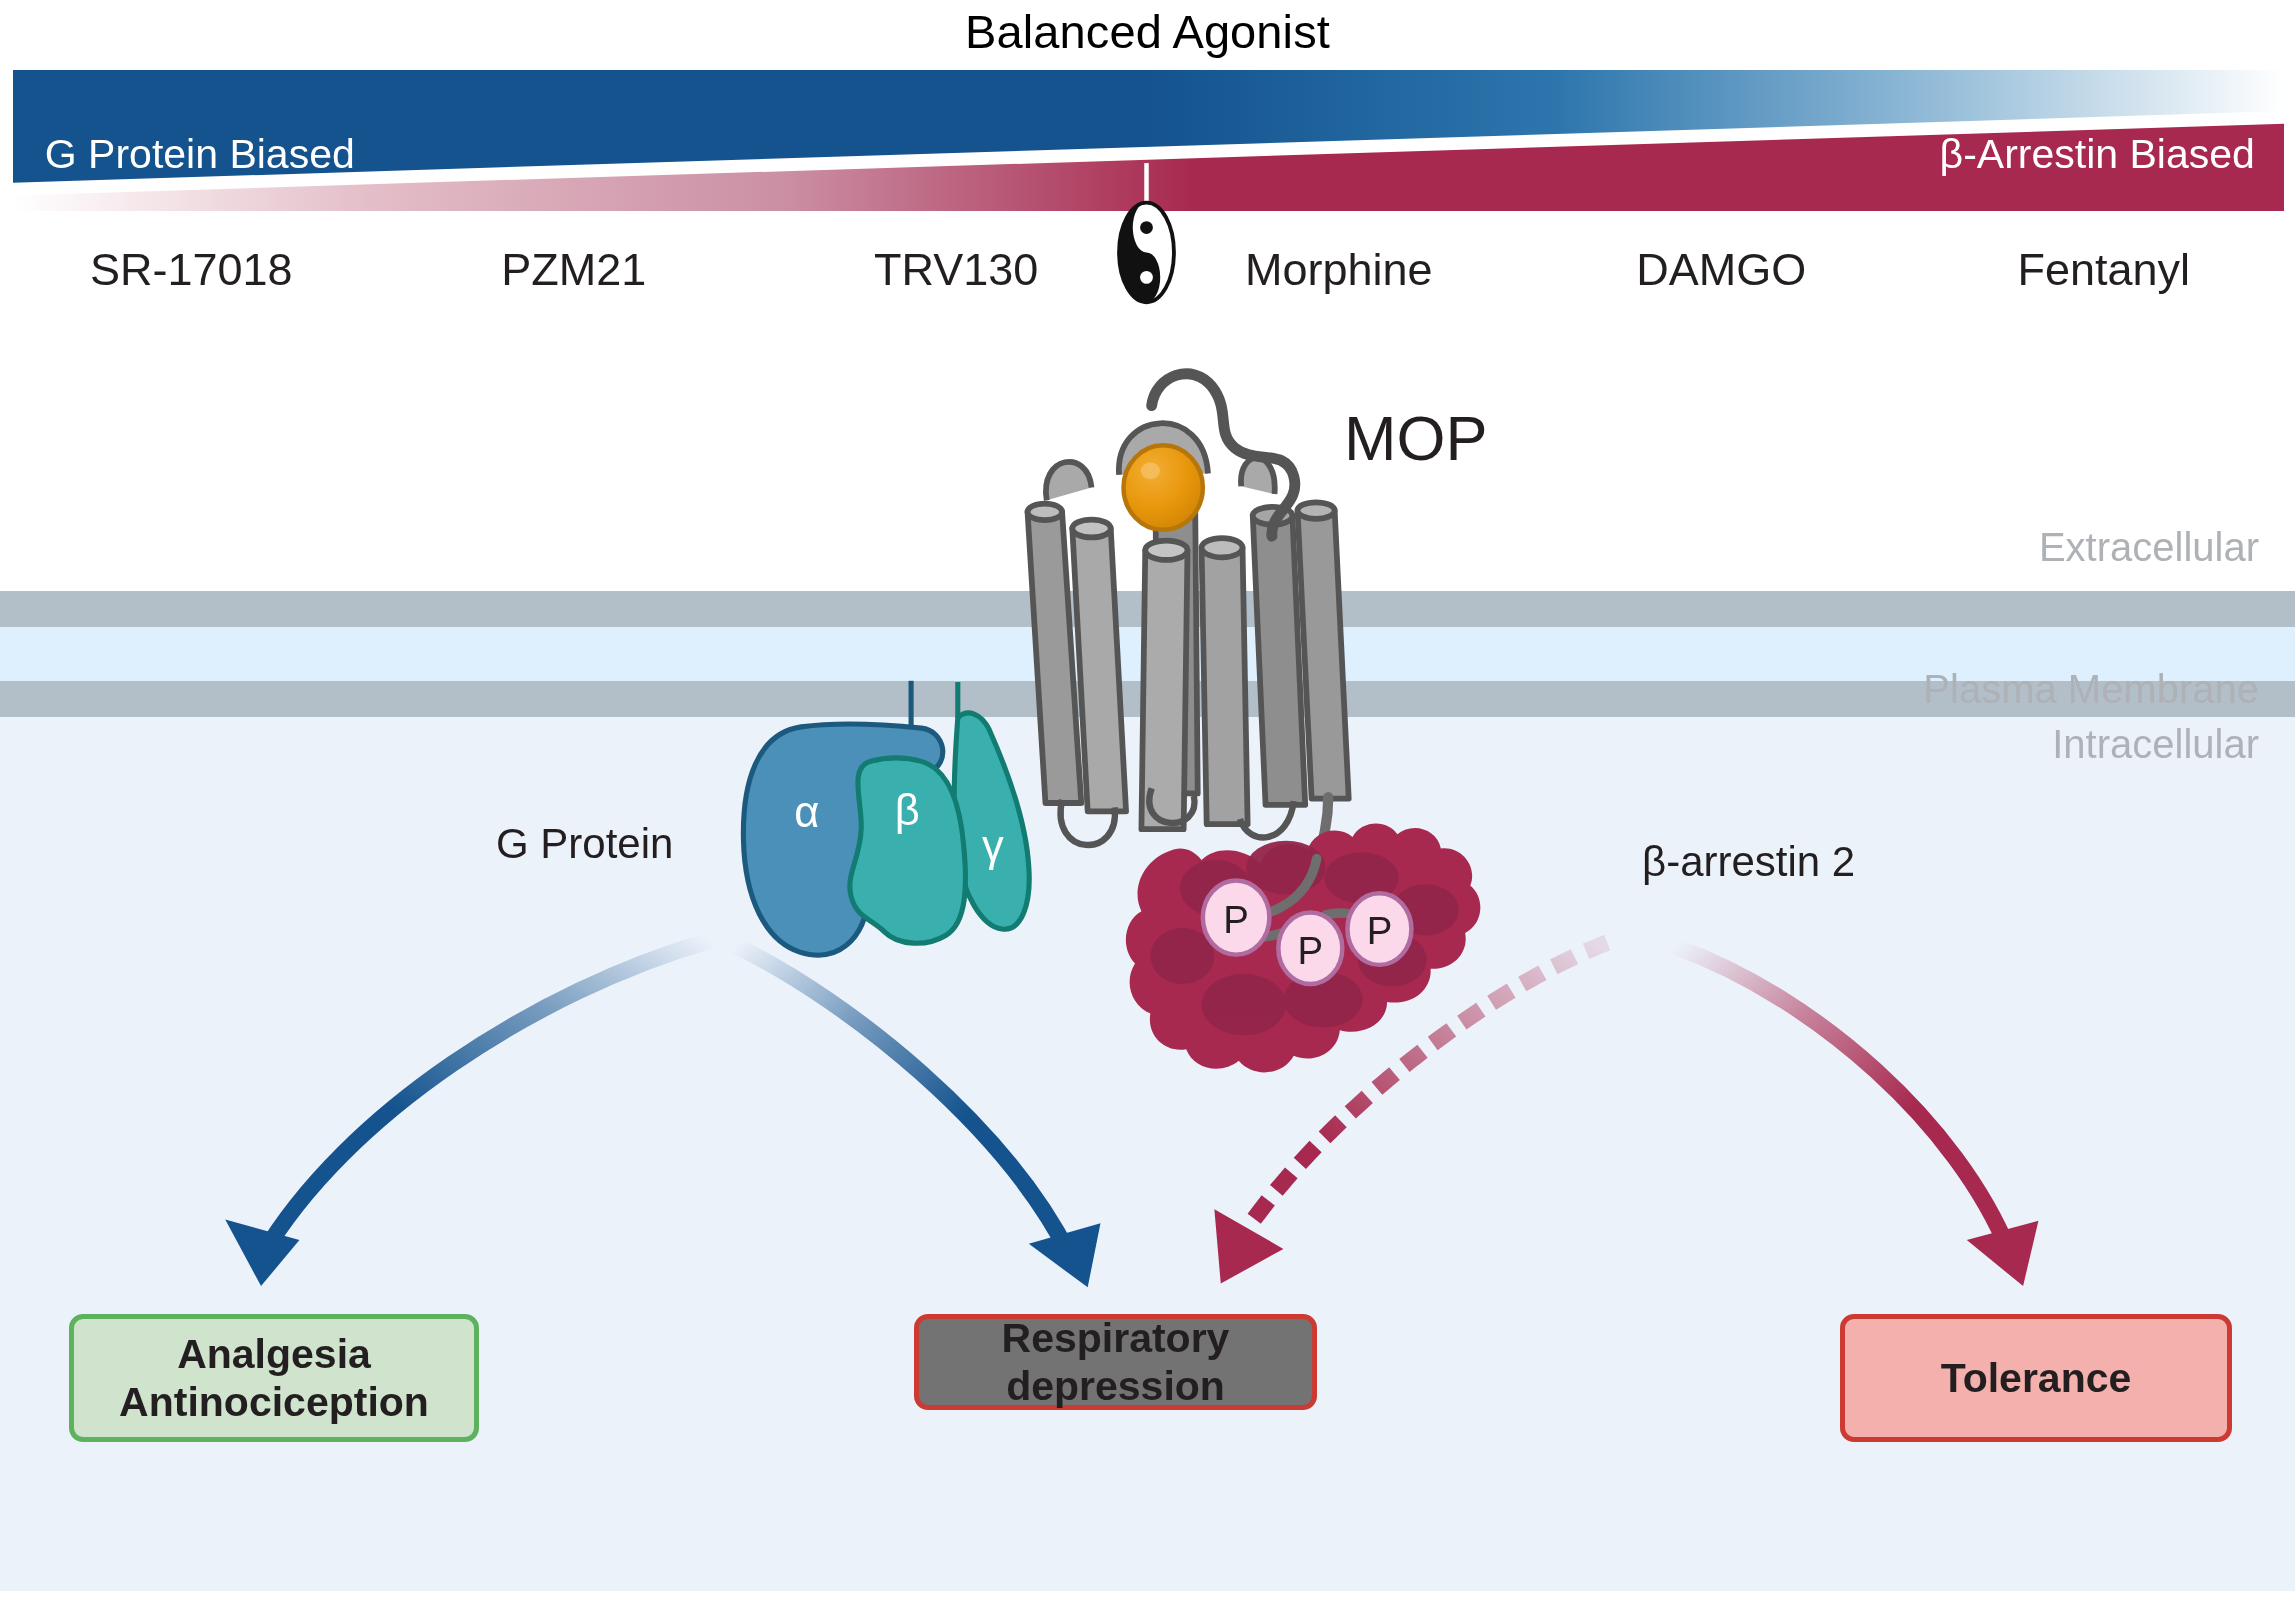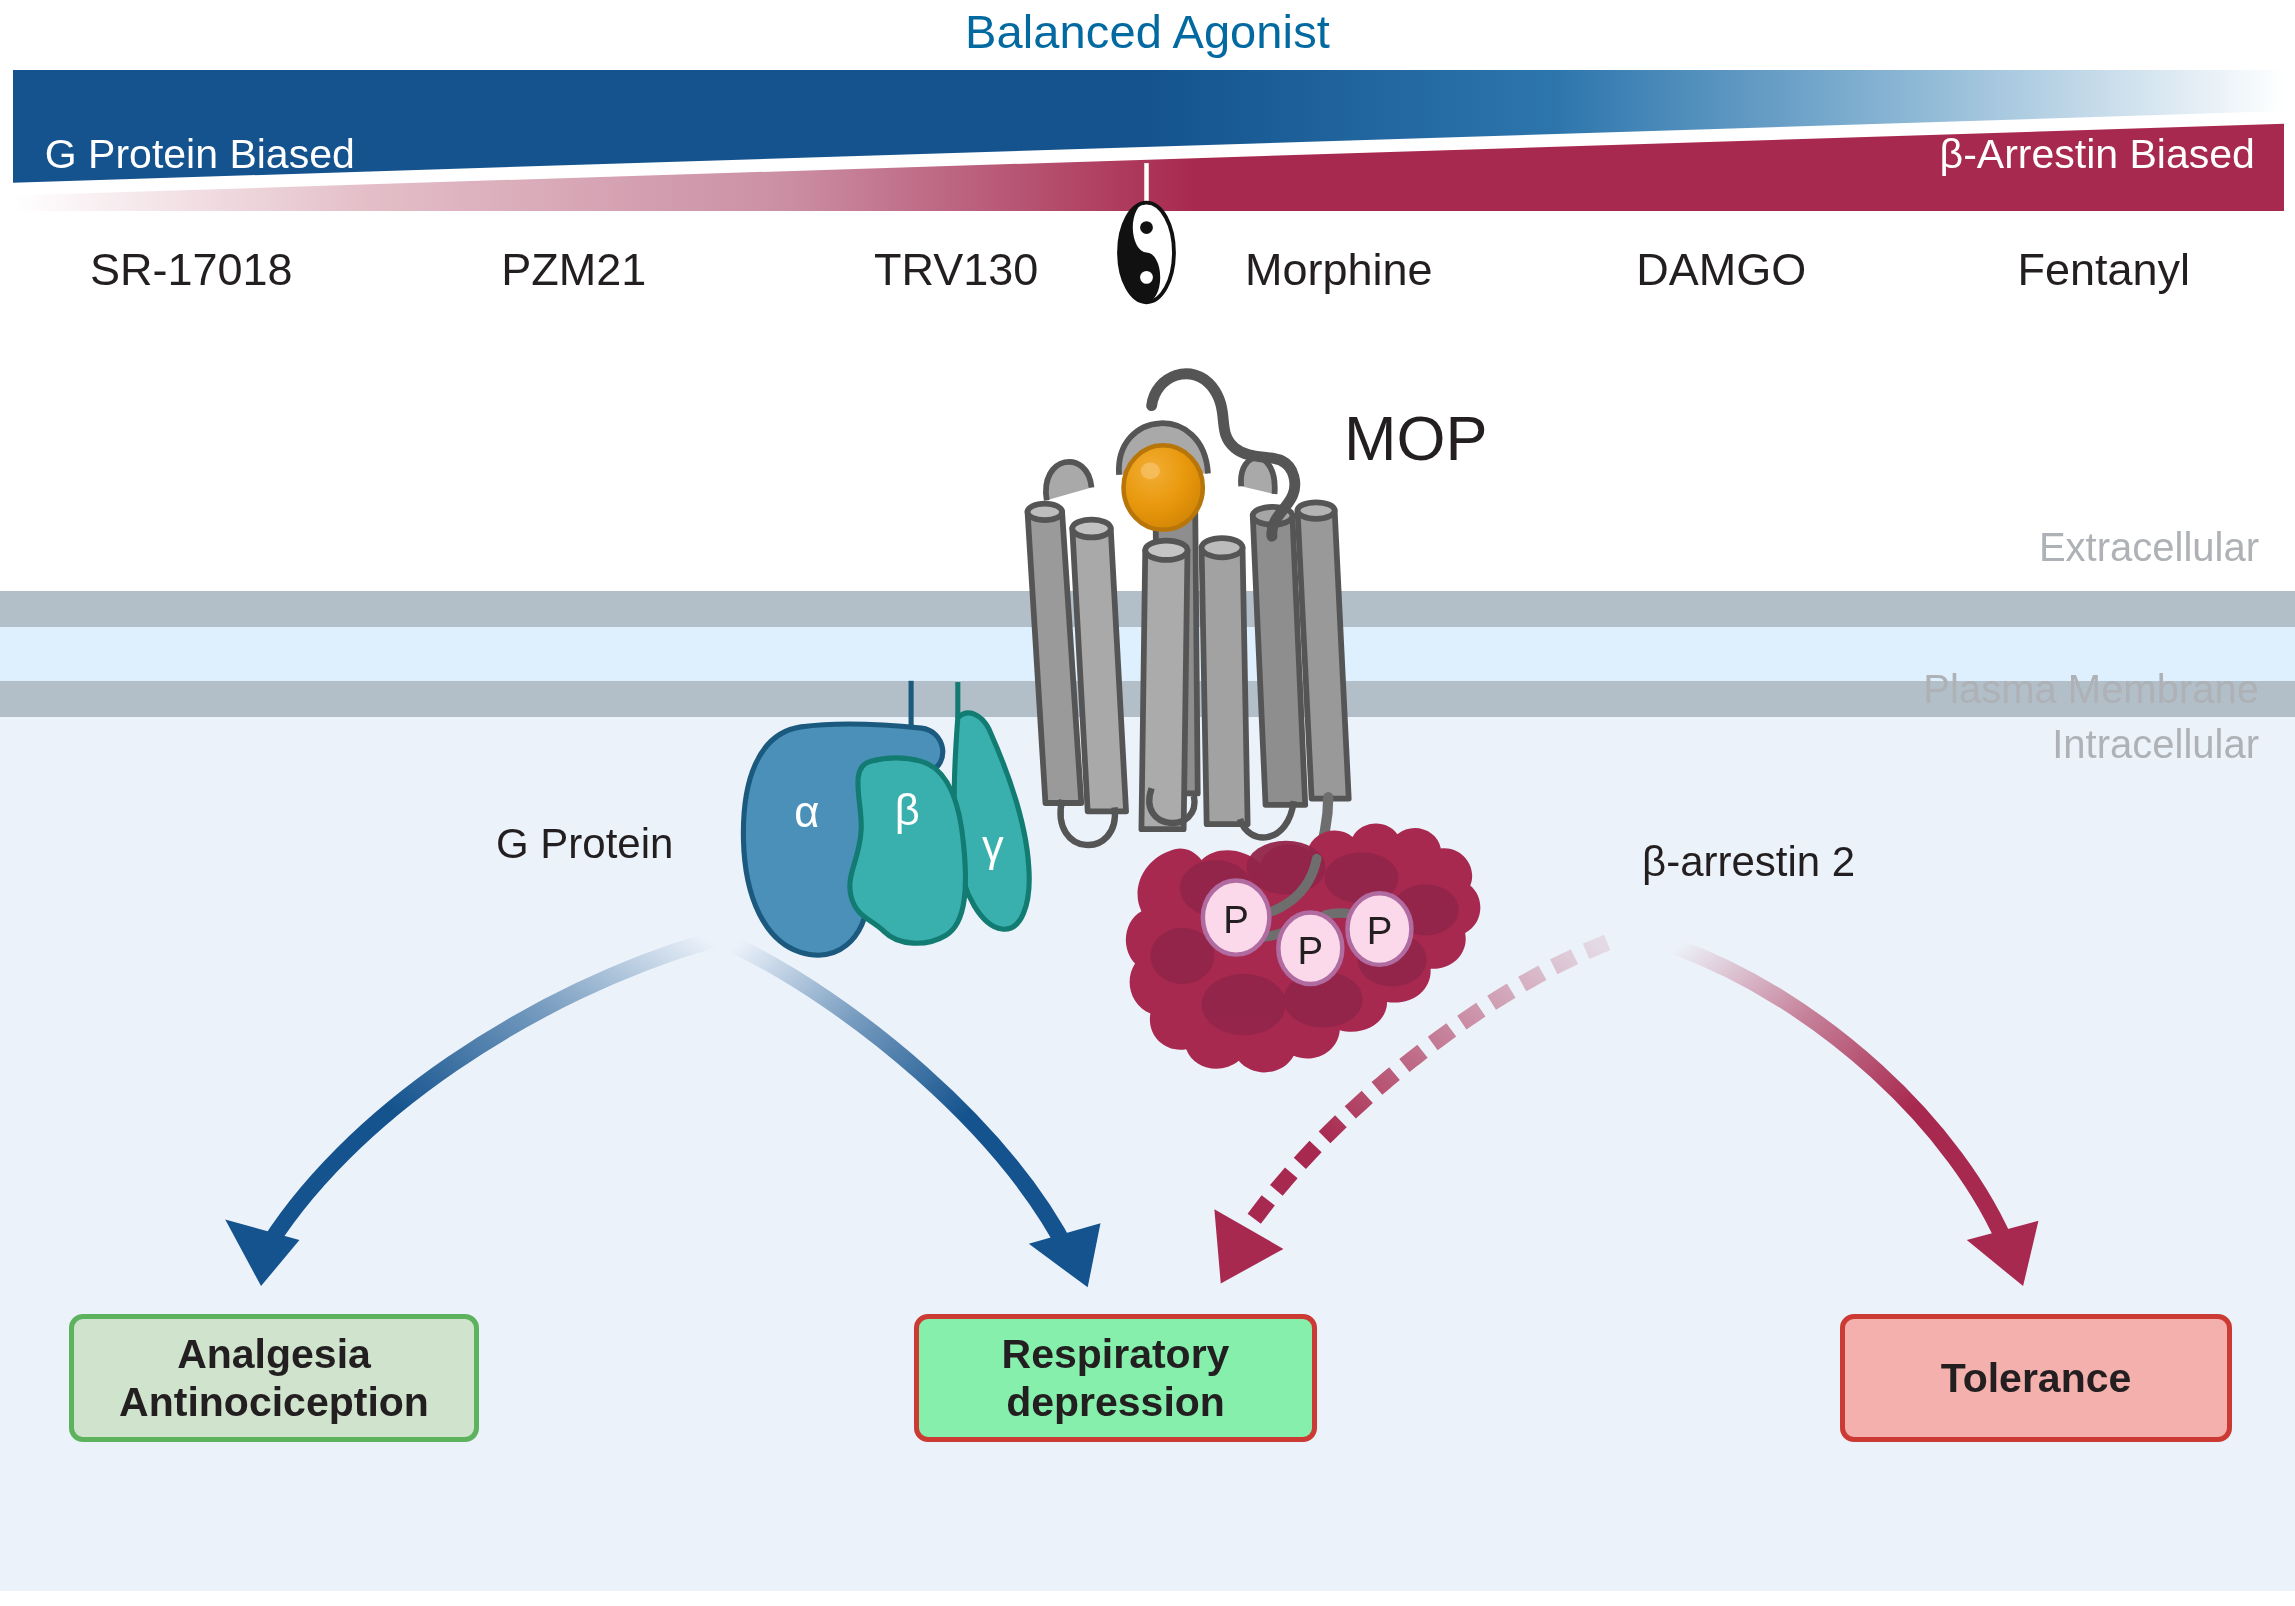--- a/index.html
+++ b/index.html
@@ -4,21 +4,21 @@
 <style>
   * { margin:0; padding:0; box-sizing:border-box; }
   html,body { width:2295px; height:1606px; background:#ffffff; overflow:hidden; }
   body { font-family:"Liberation Sans", sans-serif; position:relative; }
 
   #stage { position:absolute; inset:0; width:2295px; height:1606px; }
 
   
   #balanced-agonist-label{
     position:absolute; left:0; top:3.8px; width:2295px; text-align:center;
-    font-size:47px; color:#0369a1; letter-spacing:0.1px;
+    font-size:47px; color:#000000; letter-spacing:0.1px;
   }
   #bias-bar-wrap{ position:absolute; left:12.8px; top:70px; width:2271px; height:178px; }
   #bias-bar-svg{ position:absolute; left:0; top:0; }
 
   .bias-end-label{
     position:absolute; top:61px; font-size:41px; color:#ffffff; white-space:nowrap;
   }
   #g-protein-biased-label{ left:32px; }
   #beta-arrestin-biased-label{ right:29px; }
 
@@ -75,22 +75,22 @@
   .outcome-box{
     position:absolute; border-radius:14px; display:flex; align-items:center;
     justify-content:center; text-align:center; font-weight:bold; font-size:41px;
     line-height:1.18; color:#231f20;
   }
   #outcome-antinociception{
     left:69px; top:1314px; width:410px; height:128px;
     background:#cfe3cd; border:5.8px solid #5cb25d;
   }
   #outcome-respiratory{
-    left:914px; top:1314px; width:403px; height:128px;
-    background:#86efac; border:5.8px solid #cc3b33;
+    left:914px; top:1314px; width:403px; height:96px;
+    background:#737373; border:5.8px solid #cc3b33;
   }
   #outcome-tolerance{
     left:1808px; top:1314px; width:392px; height:128px;
     background:#f3b0ac; border:5.8px solid #cc3b33;margin-left:32px;
   }
 </style>
 </head>
 <body>
 
 <div id="stage">

